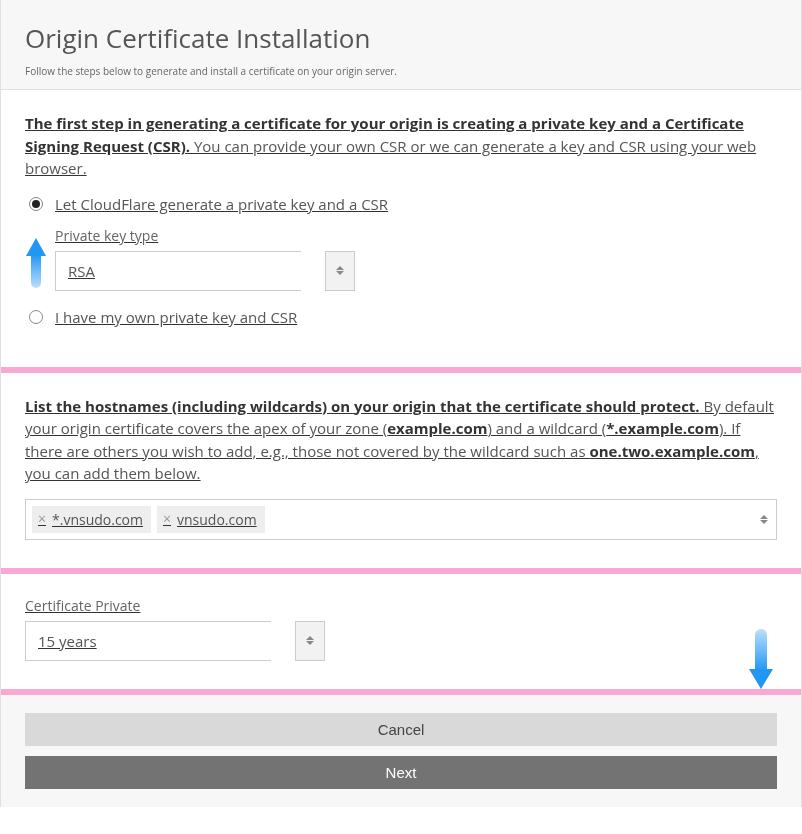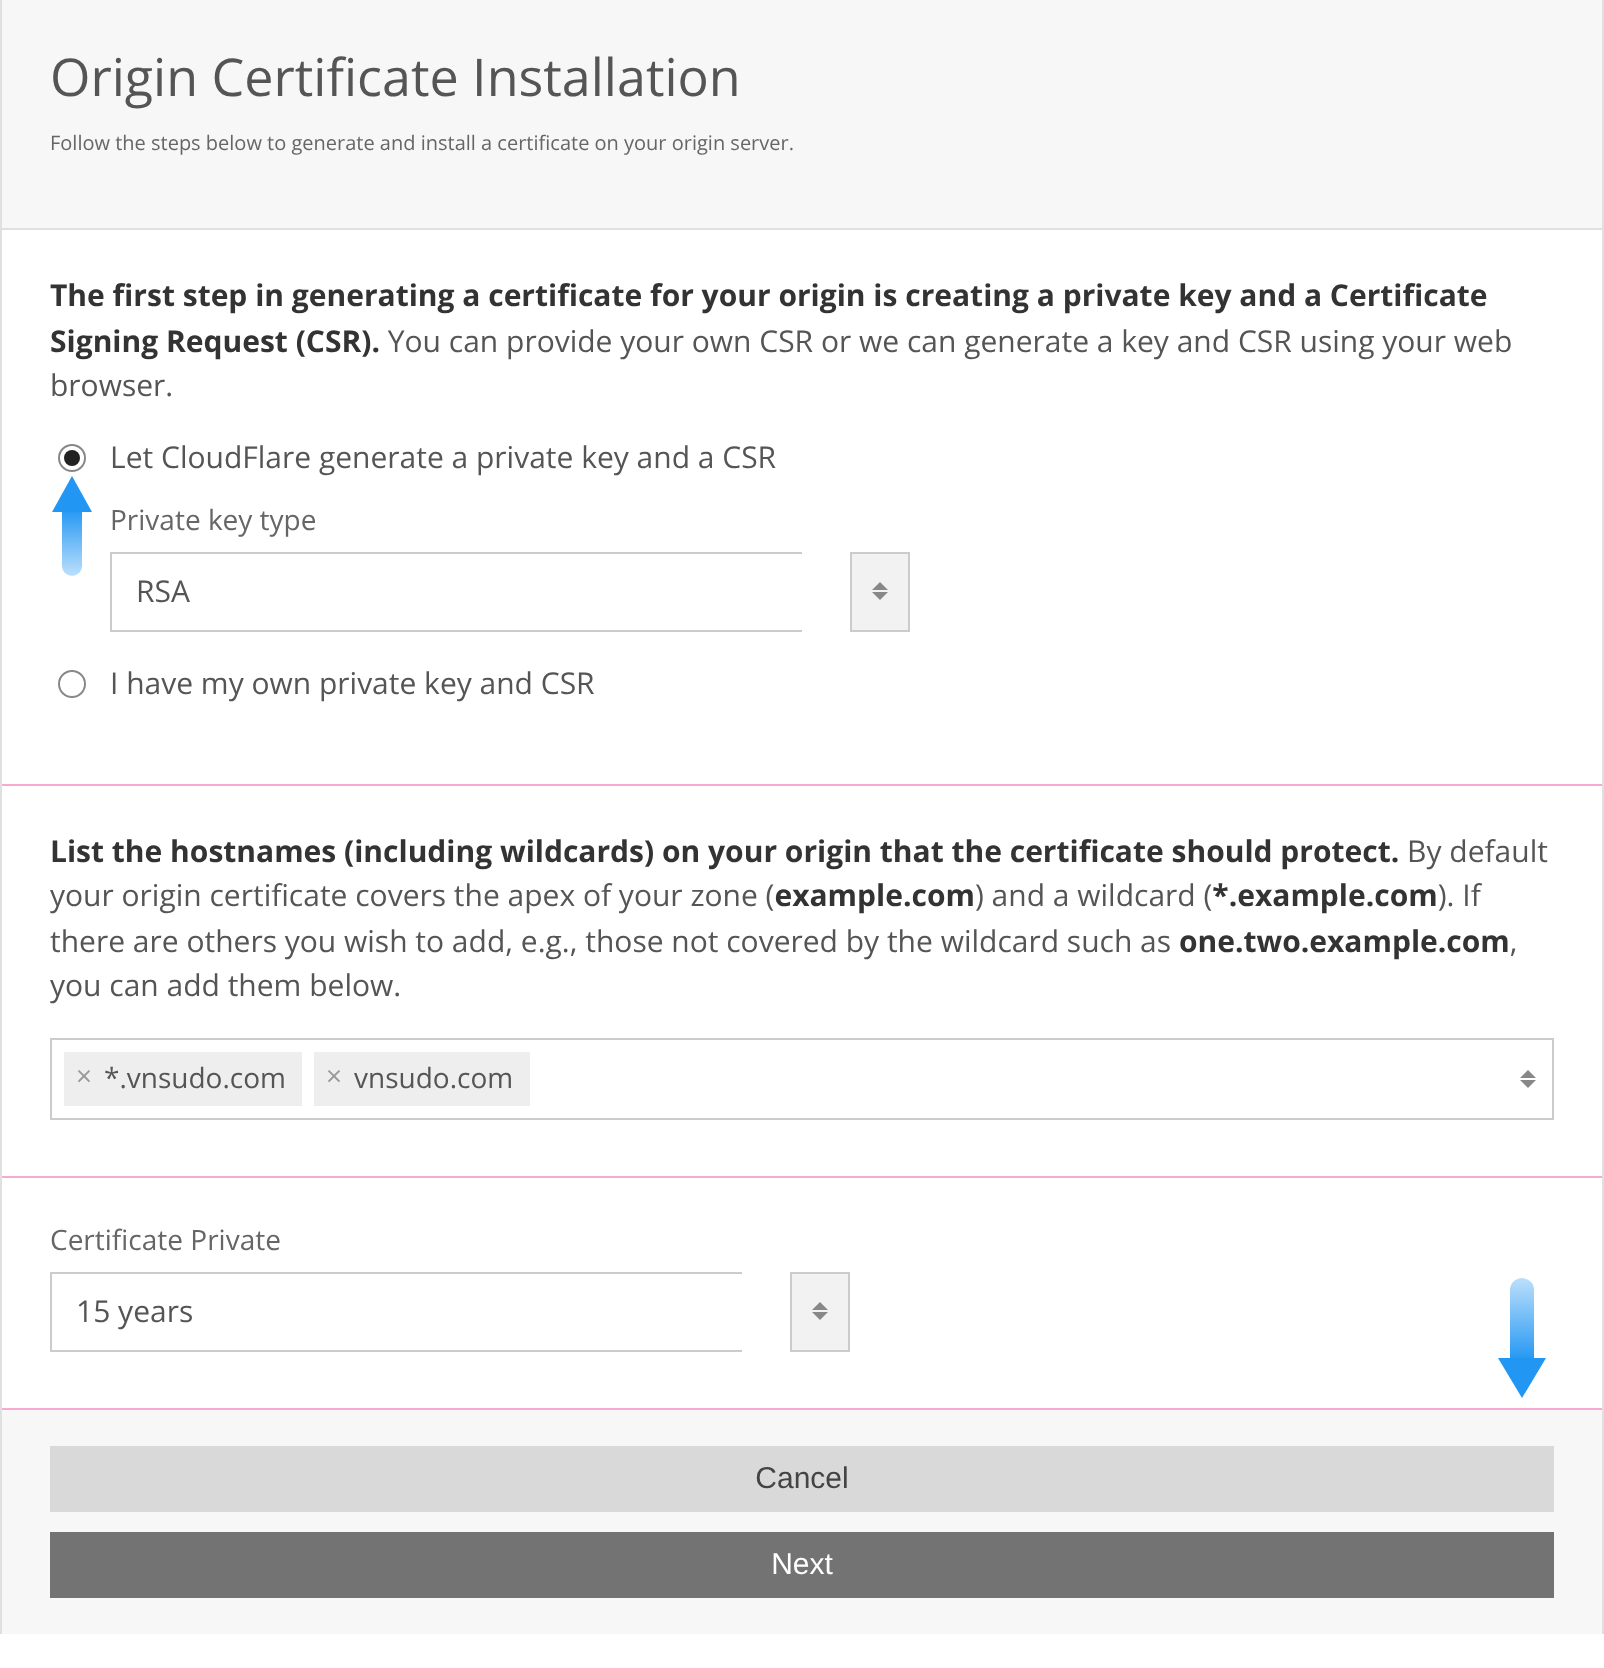--- a/index.html
+++ b/index.html
@@ -10,39 +10,40 @@
       width: 802px;
     }
     .modal {
       background: #fff;
       border: 1px solid #e0e0e0;
       border-top: none;
       border-bottom: none;
       width: 802px;
     }
     .modal-header {
-      padding: 20px 24px 36px 24px;
+      padding: 20px 24px 11px 24px;
       border-bottom: 1px solid #e0e0e0;
       background: #f7f7f7;
     }
     .modal-title {
       font-size: 26px;
       font-weight: 400;
       color: #555;
       margin-bottom: 8px;
     }
     .modal-subtitle {
       font-size: 10px;
       color: #666;
     }
     .section {
       padding: 22px 24px 28px 24px;
-      border-bottom: 1px solid #f9a8d4;
-      background: #fff;
-      position: relative;
+      border-bottom: 6px solid #f9a8d4;
+      background: #fff;
+      position: relative;
+      text-decoration: underline;
     }
     .section-text {
       font-size: 15px;
       color: #555;
       line-height: 1.5;
       margin-bottom: 14px;
     }
     .section-text strong {
       font-weight: 700;
       color: #333;
@@ -79,21 +80,21 @@
       margin-left: 30px;
       margin-bottom: 16px;
     }
     .field-label {
       font-size: 14px;
       color: #666;
       margin-bottom: 6px;
     }
     .select-wrap {
       display: flex;
-      width: 400px;
+      width: 300px;
       gap: 24px;
     }
     .select-input {
       flex: 1;
       border: 1px solid #ccc;
       border-right: none;
       padding: 9px 12px;
       font-size: 15px;
       color: #555;
       background: #fff;

